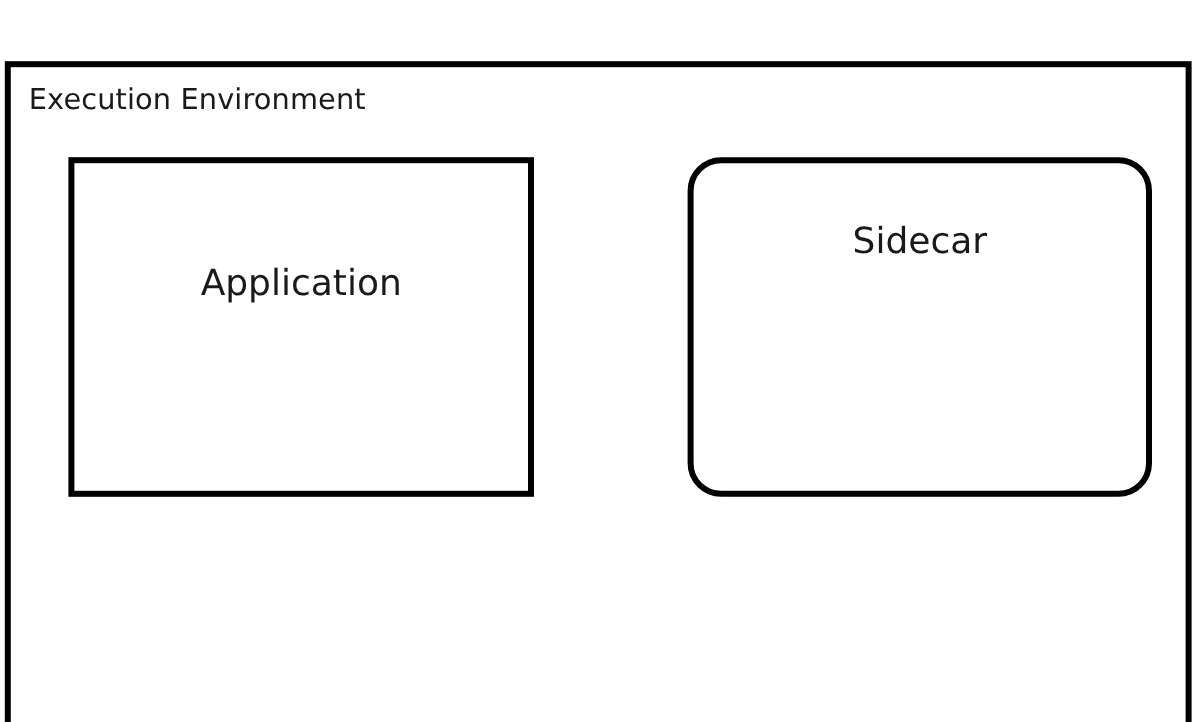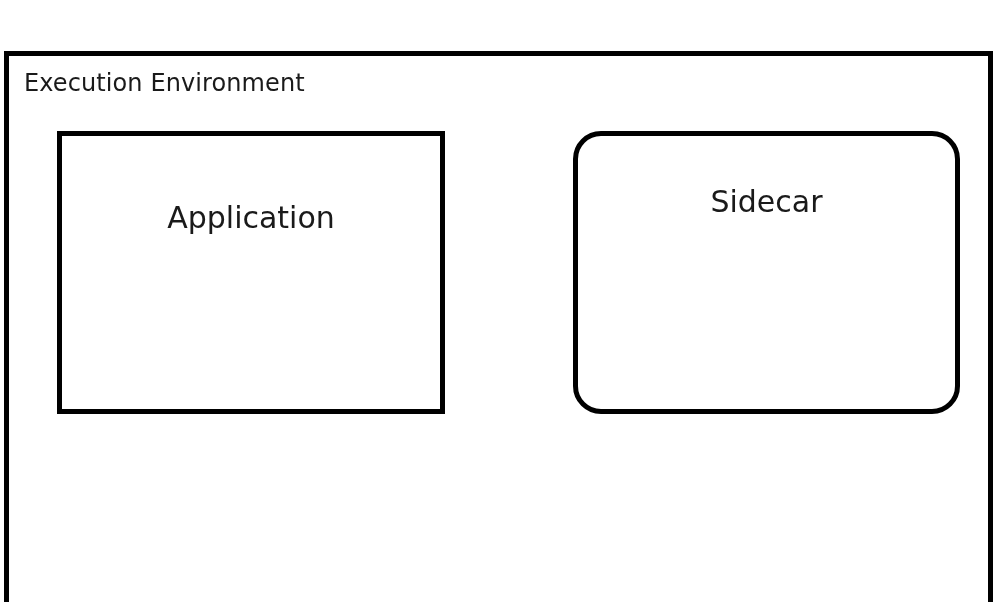--- a/index.html
+++ b/index.html
@@ -52,21 +52,21 @@
     flex-direction: column;
     align-items: center;
     justify-content: flex-start;
   }
 
   .node-app {
     left: 48px;
     top: 75px;
     width: 388px;
     height: 283px;
-    padding-top: 61px;
+    padding-top: 80px;
   }
 
   .node-sidecar {
     left: 564px;
     top: 75px;
     width: 387px;
     height: 283px;
     padding-top: 45px;
     border-radius: 28px;
   }

